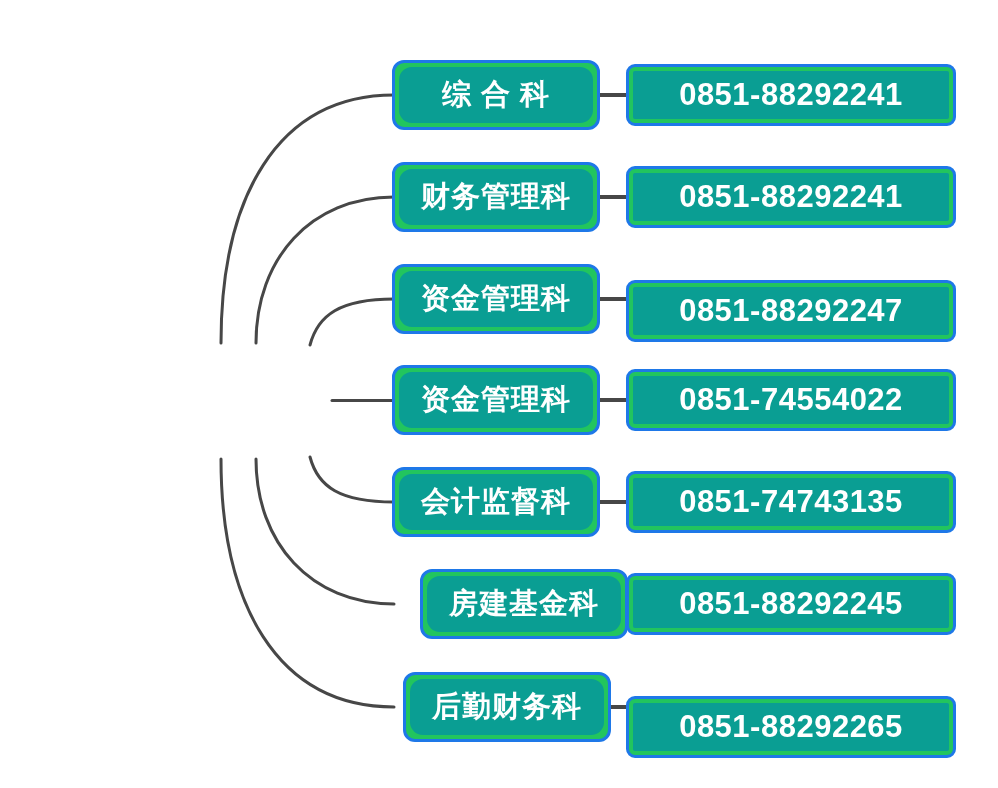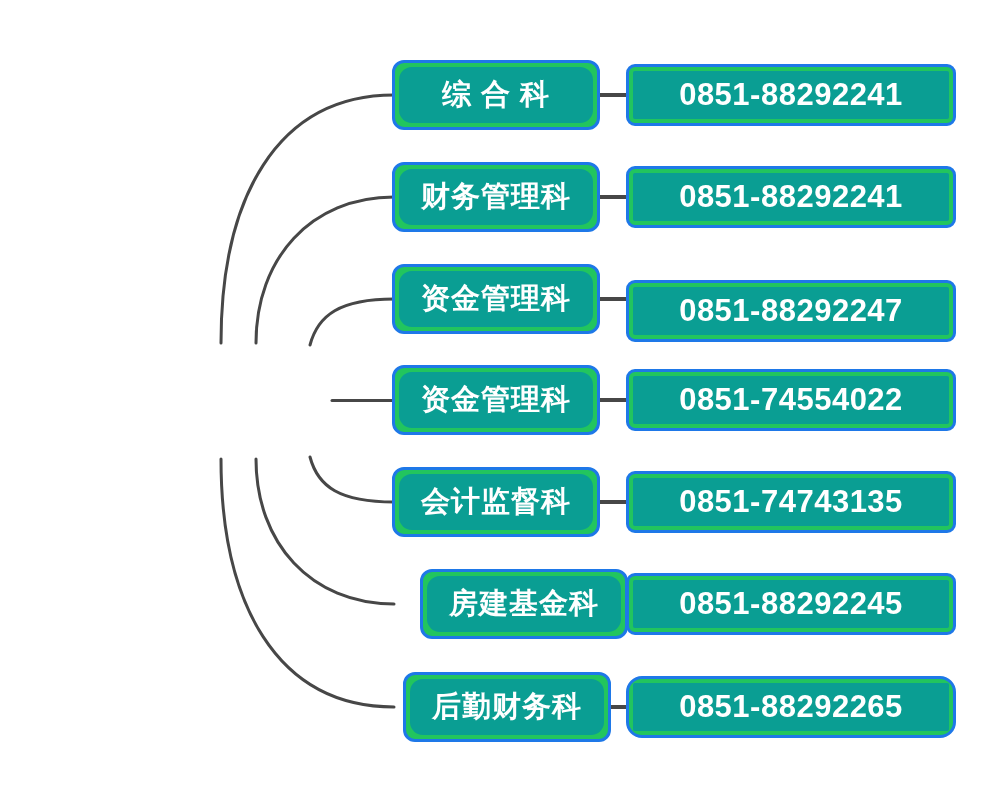--- a/index.html
+++ b/index.html
@@ -137,17 +137,17 @@
       </div>
       <div class="node-outer branch-outer" style="top: 569px; margin-left: 28px;">
         <div class="node-inner">房建基金科</div>
       </div>
       <div class="node-outer phone-outer" style="top: 573px;">
         <div class="node-inner">0851-88292245</div>
       </div>
       <div class="node-outer branch-outer" style="top: 672px; margin-left: 11px;">
         <div class="node-inner">后勤财务科</div>
       </div>
-      <div class="node-outer phone-outer" style="top: 676px; border-radius: 16px;">
+      <div class="node-outer phone-outer" style="top: 696px;">
         <div class="node-inner">0851-88292265</div>
       </div>
     </div>
 </div>
 
 </body></html>

